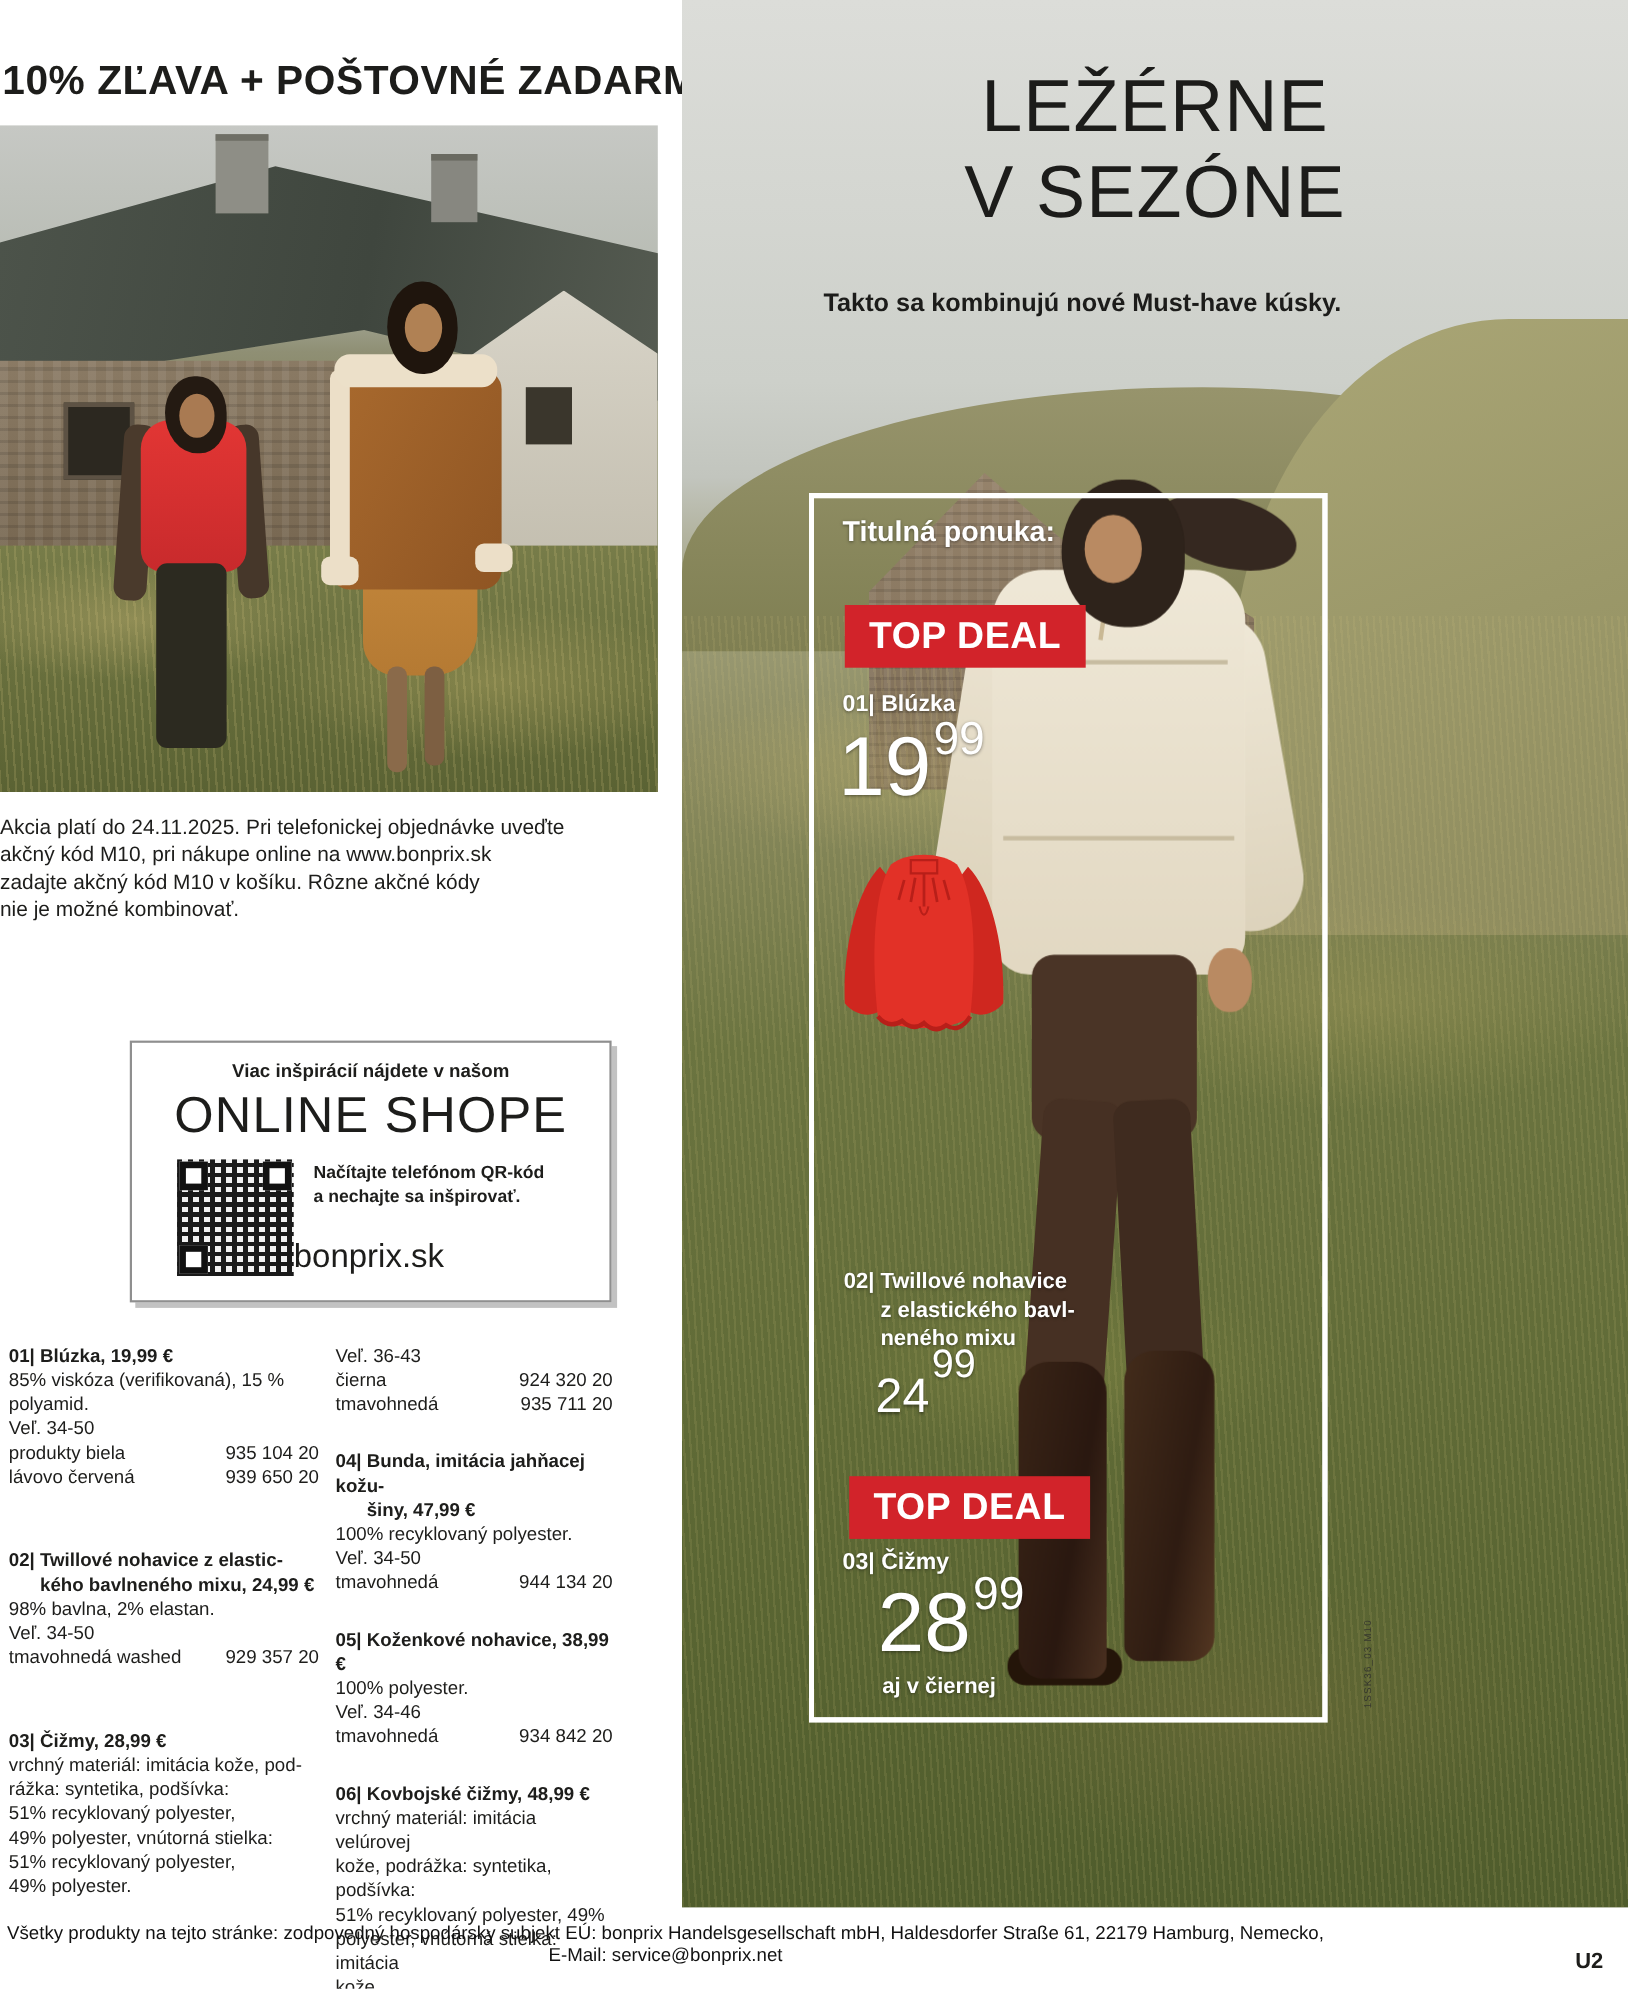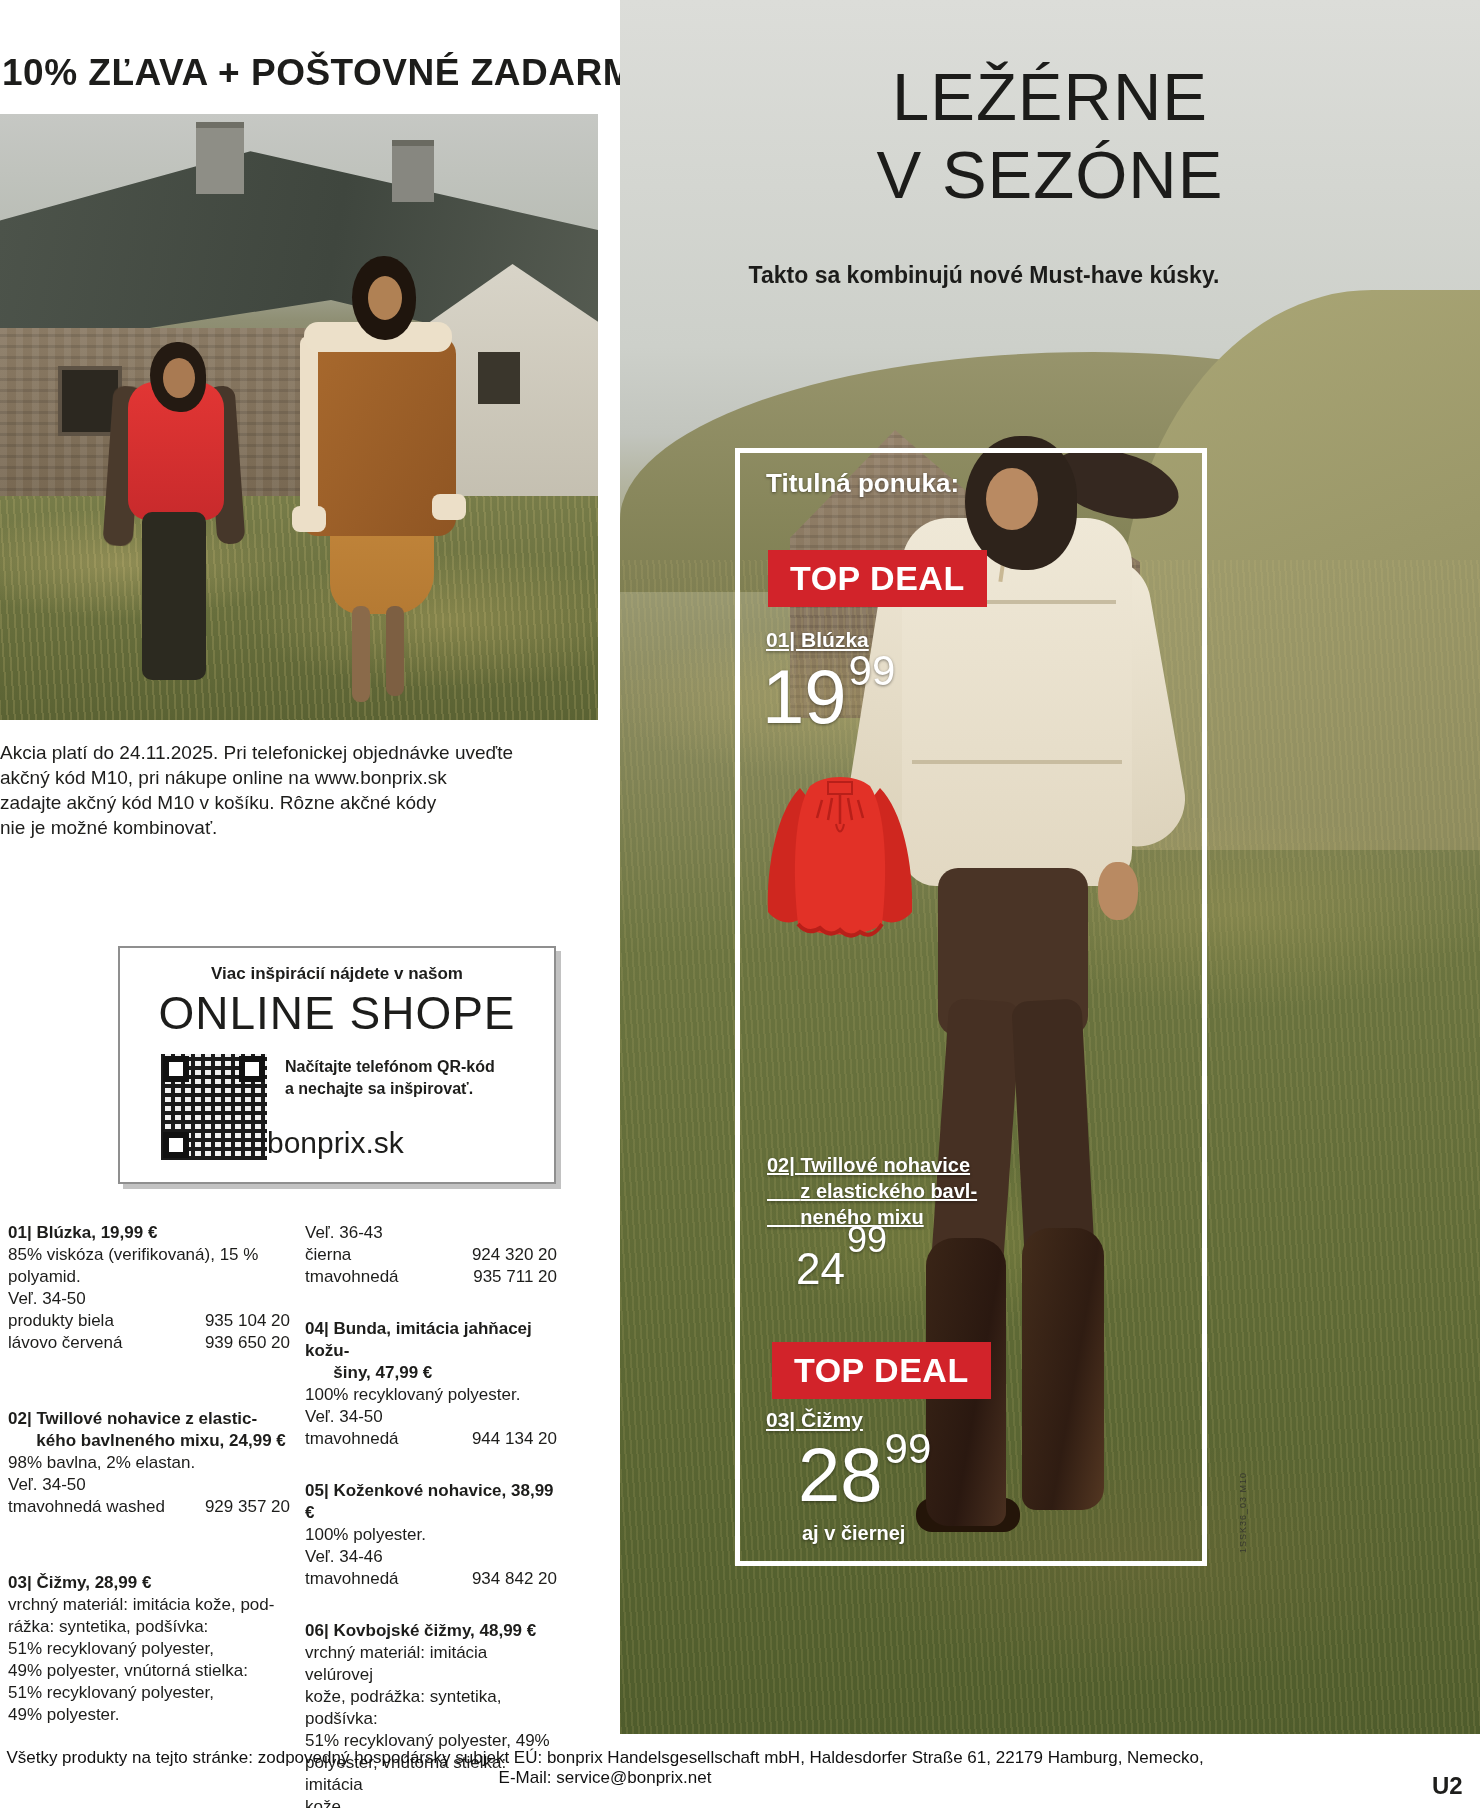--- a/index.html
+++ b/index.html
@@ -121,39 +121,39 @@
   .r-headline{position:absolute;left:0;top:58px;width:860px;text-align:center;
     font-size:67px;line-height:78px;font-weight:400;letter-spacing:1px;color:#1c1c1a;}
   .r-sub{position:absolute;left:0;top:262px;width:728px;text-align:center;font-size:23px;font-weight:700;color:#1c1c1a;}
 
   .panel-frame{position:absolute;left:115px;top:448px;width:472px;height:1118px;border:5px solid #ffffff;box-sizing:border-box;}
   .wtxt{color:#ffffff;text-shadow:0 1px 3px rgba(0,0,0,.45);}
   .p-title-offer{position:absolute;left:146px;top:468px;font-size:26px;font-weight:700;}
   .badge{position:absolute;background:#d2232a;color:#fff;font-size:34px;font-weight:700;padding:9px 22px;letter-spacing:.5px;}
   .badge1{left:148px;top:550px;}
   .badge2{left:152px;top:1342px;}
-  .deal-label{position:absolute;font-size:21px;font-weight:700;text-decoration:underline;}
+  .deal-label{position:absolute;font-size:21px;font-weight:700;}
   .dl1{left:146px;top:628px;}
   .dl2{left:147px;top:1152px;font-size:20px;line-height:26px;}
   .dl3{left:146px;top:1408px;}
   .price{position:absolute;font-weight:400;line-height:1;}
   .price .int{font-size:76px;}
   .price sup{font-size:42px;font-weight:400;vertical-align:38px;margin-left:2px;}
   .pr1{left:142px;top:650px;}
   .pr2{left:176px;top:1222px;}
   .pr2 .int{font-size:44px;} .pr2 sup{font-size:36px;vertical-align:32px;}
   .pr3{left:178px;top:1428px;}
   .deal-note{position:absolute;left:182px;top:1522px;font-size:20px;font-weight:700;}
   .blouse-img{position:absolute;left:120px;top:752px;width:200px;height:212px;}
 
   .side-code{position:absolute;left:1238px;top:1472px;font-size:9px;color:#2c2c2c;
     writing-mode:vertical-rl;transform:rotate(180deg);letter-spacing:1px;opacity:.8;}
 
   .legal{position:absolute;left:0;top:1748px;width:1210px;text-align:center;font-size:17px;color:#111;}
-  .pageno{position:absolute;left:1432px;top:1772px;font-size:24px;font-weight:700;}
+  .pageno{position:absolute;left:1432px;top:1772px;font-size:20px;font-weight:700;}
 </style>
 </head>
 <body>
 
 <div class="l-headline" data-bind="left.headline">10% ZĽAVA + POŠTOVNÉ ZADARMO</div>
 
 <div class="photo-left">
   <div class="pl-roof"></div>
   <div class="pl-chimney1"></div>
   <div class="pl-chimney2"></div>

